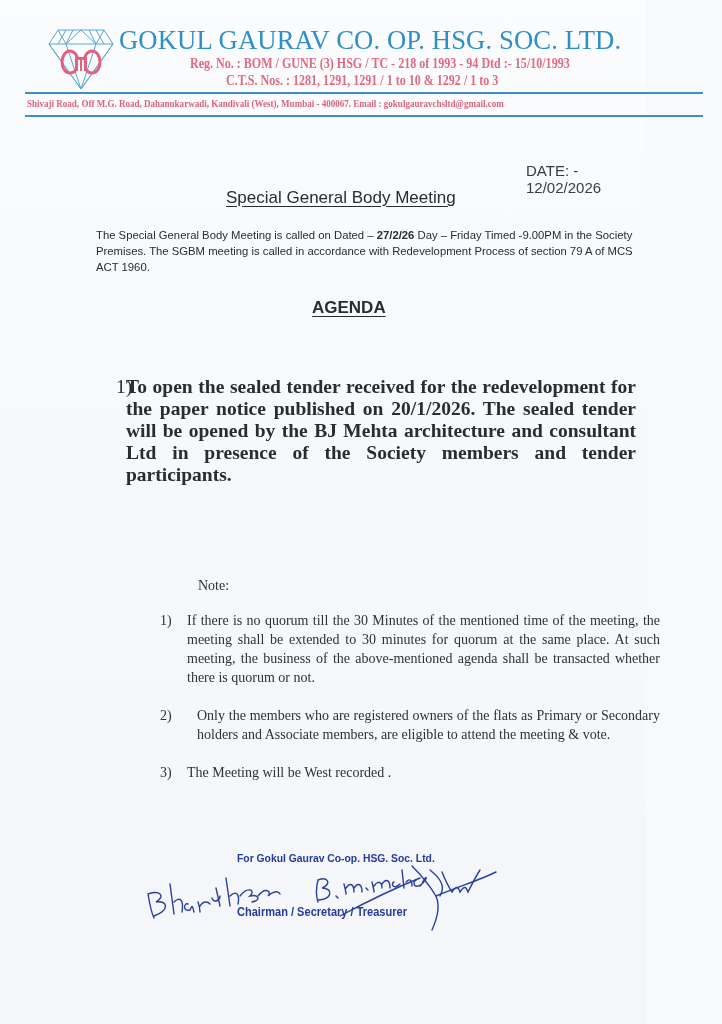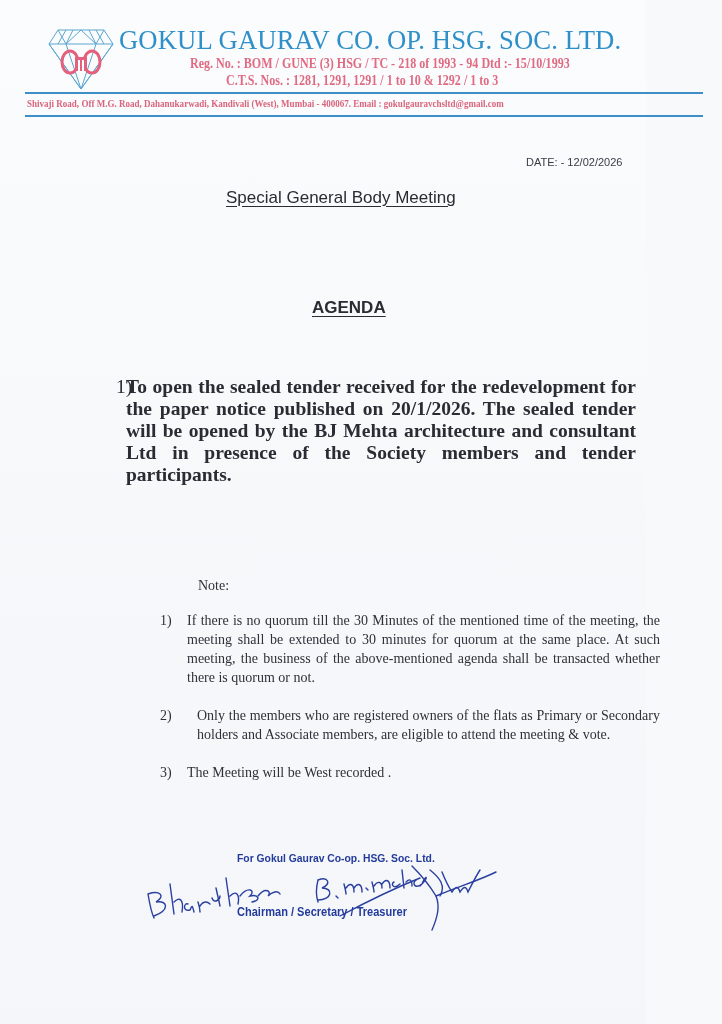--- a/index.html
+++ b/index.html
@@ -22,22 +22,22 @@
     font-size: 14px; font-weight: bold; color: #e06a82; white-space: nowrap; transform: scaleX(0.86); transform-origin: left; }
   .cts-line { position: absolute; left: 226px; top: 73px;
     font-size: 14px; font-weight: bold; color: #e06a82; white-space: nowrap; transform: scaleX(0.86); transform-origin: left; }
   .rule { position: absolute; left: 25px; width: 678px; height: 2px; background: #3e8fc8; }
   .rule.top { top: 92px; }
   .rule.bottom { top: 115px; }
   .address-line { position: absolute; left: 27px; top: 97px;
     font-size: 11px; font-weight: bold; color: #d9657d; white-space: nowrap; transform: scaleX(0.82); transform-origin: left; }
 
   
-  .date { position: absolute; left: 526px; top: 156px;
-    font-family: "Liberation Sans", sans-serif; font-size: 11px; color: #3a3b45; }
+  .date { position: absolute; left: 526px; top: 162px;
+    font-family: "Liberation Sans", sans-serif; font-size: 15px; color: #3a3b45; }
   .meeting-title { position: absolute; left: 226px; top: 188px;
     font-family: "Liberation Sans", sans-serif; font-size: 17px; color: #2a2b33;
     text-decoration: underline; text-underline-offset: 3px; }
   .intro { position: absolute; left: 96px; top: 227px; width: 560px;
     font-family: "Liberation Sans", sans-serif; font-size: 11.3px; line-height: 16px; color: #2a2b33; }
   .intro b { font-weight: bold; }
   .agenda-title { position: absolute; left: 312px; top: 298px;
     font-family: "Liberation Sans", sans-serif; font-size: 17px; font-weight: bold; color: #2a2b33;
     text-decoration: underline; text-underline-offset: 3px; }
 
@@ -94,20 +94,23 @@
   <div class="org-name">GOKUL GAURAV CO. OP. HSG. SOC. LTD.</div>
   <div class="reg-line">Reg. No. : BOM / GUNE (3) HSG / TC - 218 of 1993 - 94 Dtd :- 15/10/1993</div>
   <div class="cts-line">C.T.S. Nos. : 1281, 1291, 1291 / 1 to 10 &amp; 1292 / 1 to 3</div>
   <div class="rule top"></div>
   <div class="address-line">Shivaji Road, Off M.G. Road, Dahanukarwadi, Kandivali (West), Mumbai - 400067. Email : gokulgauravchsltd@gmail.com</div>
   <div class="rule bottom"></div>
 
   <div class="date">DATE: - 12/02/2026</div>
 
   <div class="meeting-title">Special General Body Meeting</div>
+  <div class="intro">
+    <span>The Special General Body Meeting is called on Dated – </span><b>27/2/26</b><span> Day – Friday Timed -9.00PM in the Society Premises. The SGBM meeting is called in accordance with Redevelopment Process of section 79 A of MCS ACT 1960.</span>
+  </div>
 
   <div class="agenda-title">AGENDA</div>
   <div class="agenda-item">
     <span class="num">1)</span>
     <span class="txt">To open the sealed tender received for the redevelopment for the paper notice published on 20/1/2026. The sealed tender will be opened by the BJ Mehta architecture and consultant Ltd  in presence of the Society members and tender participants.</span>
   </div>
 
   <div class="note-label">Note:</div>
   <div class="note-list">
     <div class="note">

